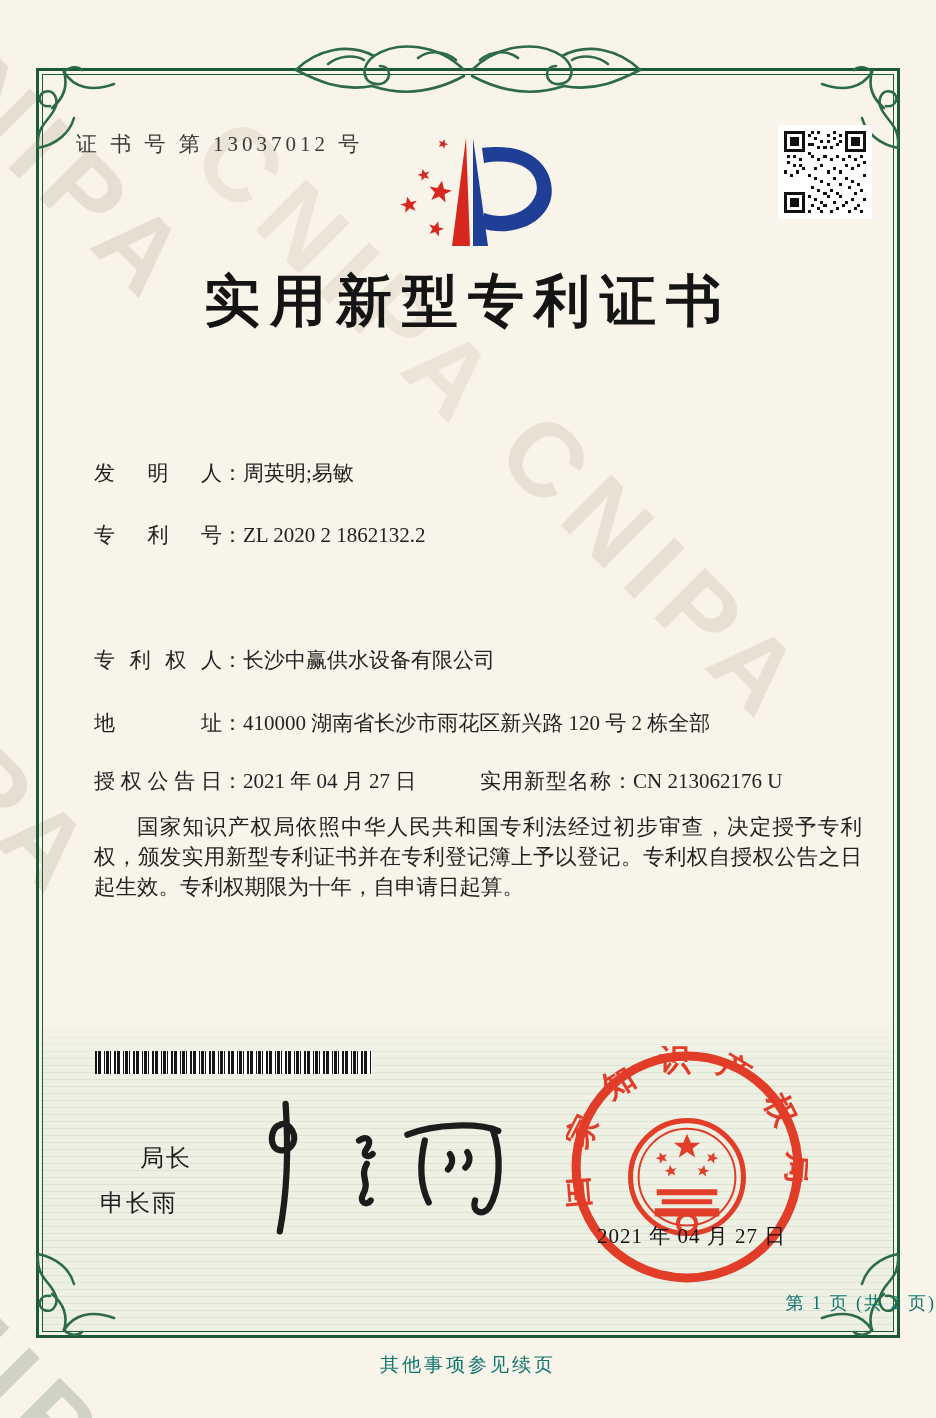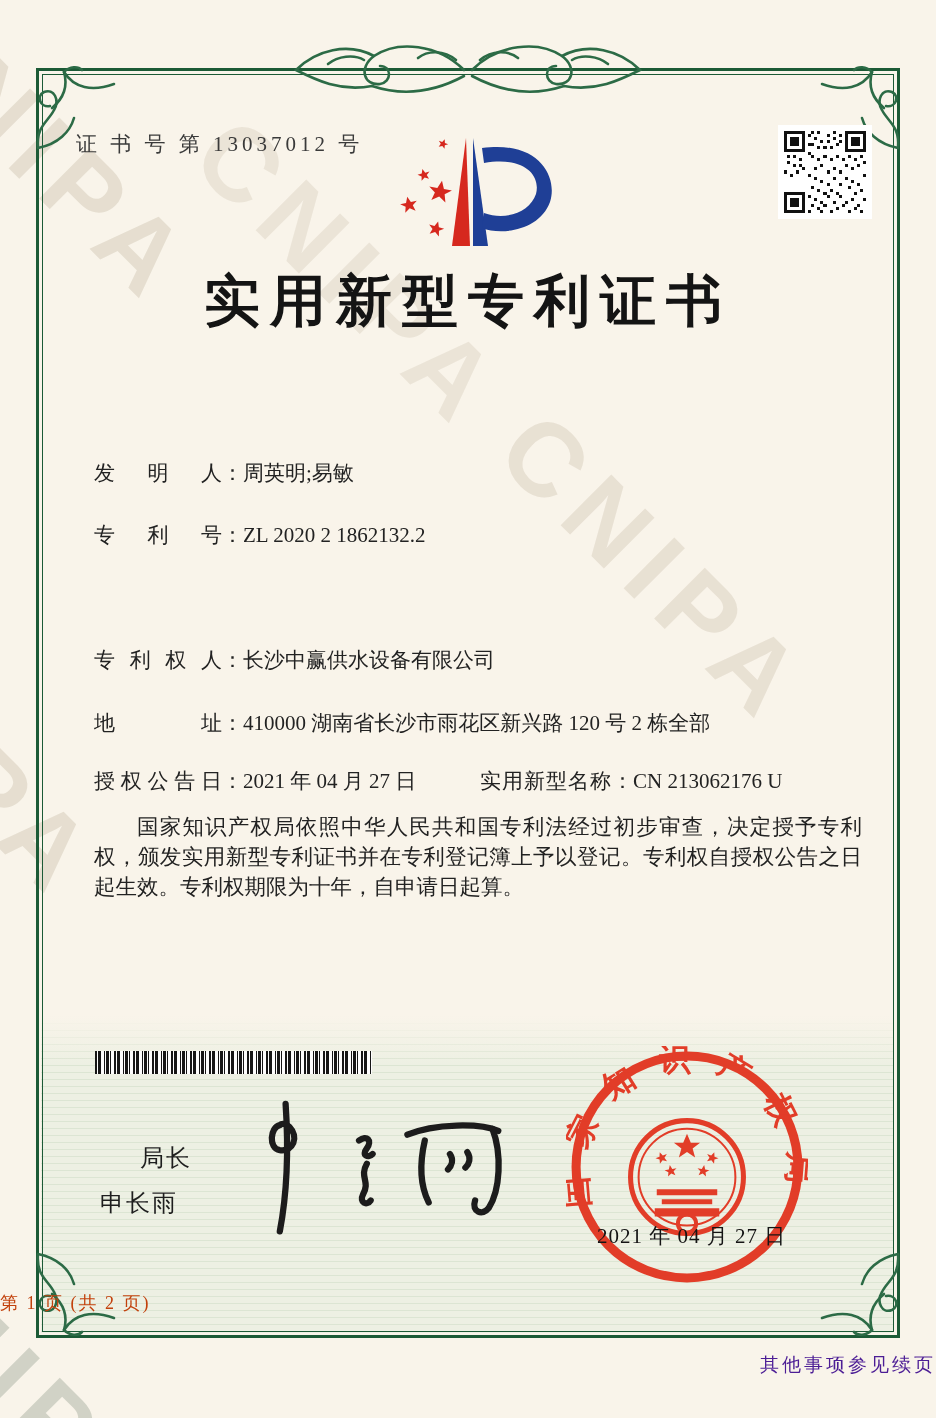--- a/index.html
+++ b/index.html
@@ -42,24 +42,24 @@
   .paras{position:absolute;left:94px;top:812px;width:768px;font-size:21.5px;
     line-height:30px;text-align:justify;color:#222;}
   .paras p{margin:0;text-indent:2em;}
   .barcode{position:absolute;left:95px;top:1051px;width:277px;height:23px;
     background:repeating-linear-gradient(90deg,
       #161616 0 2px,#fdfdfd 2px 3px,#161616 3px 6px,#fdfdfd 6px 9px,
       #161616 9px 10px,#fdfdfd 10px 11px,#161616 11px 14px,#fdfdfd 14px 15px,
       #161616 15px 16px,#fdfdfd 16px 19px);}
   .director{position:absolute;left:100px;font-family:"Liberation Sans","DejaVu Sans",sans-serif;
     font-size:24px;color:#1e1e1e;letter-spacing:2px;}
-  .pageinfo{position:absolute;left:0;right:0;top:1291px;text-align:left;
-    font-size:18px;letter-spacing:2px;color:#c2410c;}
-  .footer{position:absolute;left:0;right:0;top:1352px;text-align:right;
-    font-size:19px;letter-spacing:3px;color:#4c1d95;}
+  .pageinfo{position:absolute;left:0;right:0;top:1291px;text-align:right;
+    font-size:18px;letter-spacing:2px;color:#0f766e;}
+  .footer{position:absolute;left:0;right:0;top:1352px;text-align:center;
+    font-size:19px;letter-spacing:3px;color:#0f766e;}
   .sealdate{position:absolute;left:597px;top:1222px;font-size:21px;letter-spacing:1px;
     color:#141414;white-space:nowrap;z-index:6;}
   .seal{position:absolute;left:566px;top:1046px;z-index:5;opacity:.95;}
   .sig{position:absolute;left:245px;top:1098px;z-index:5;}
   .qr{position:absolute;left:778px;top:125px;width:94px;height:94px;background:#fff;padding:3px;box-sizing:border-box;}
 </style>
 </head>
 <body>
 
 <div class="page">

